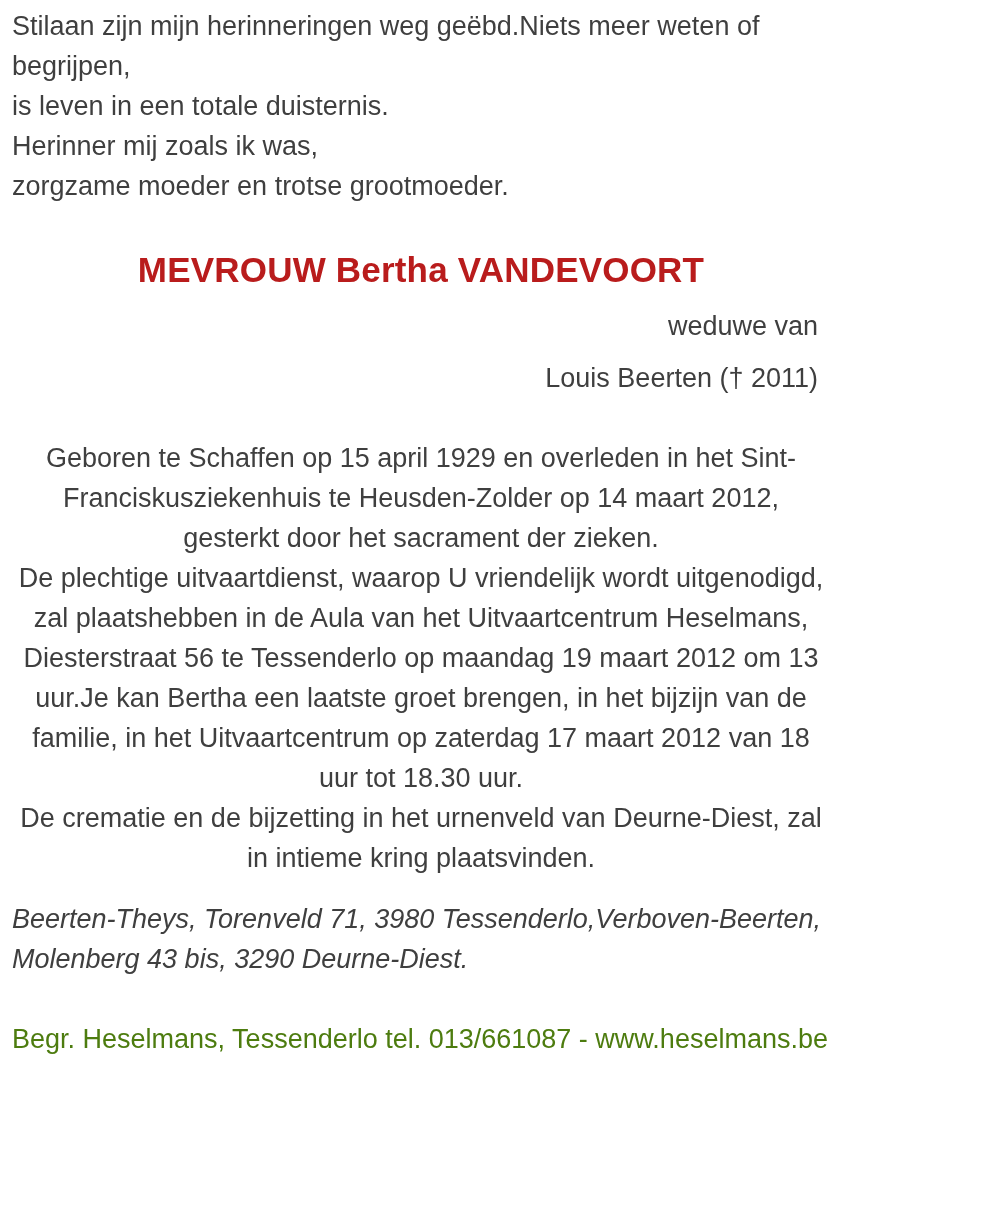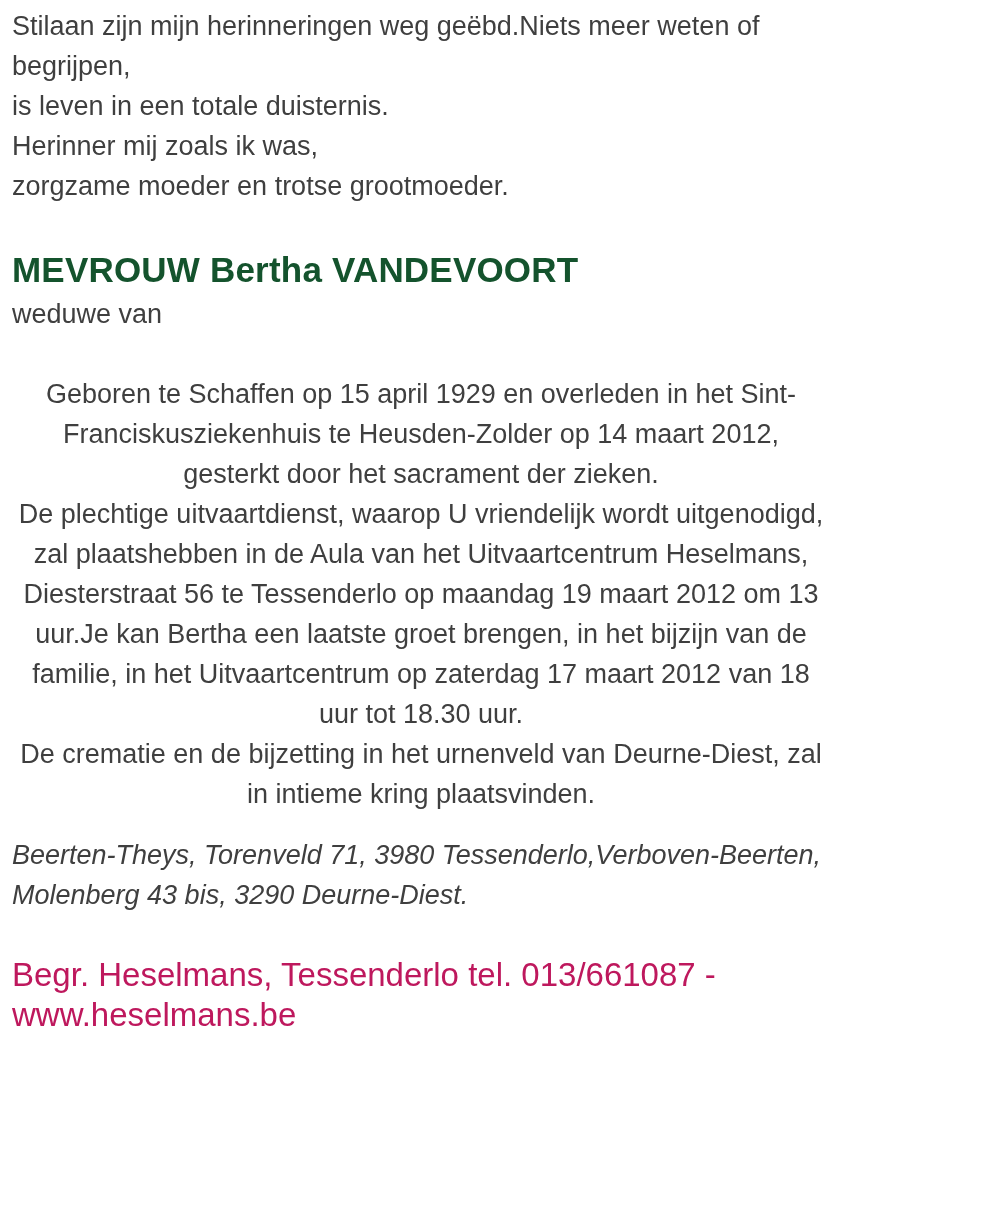--- a/index.html
+++ b/index.html
@@ -23,26 +23,28 @@
 
   .poem p {
     margin: 0;
   }
 
   .name-heading {
     margin-top: 40px;
     font-size: 35px;
     line-height: 48px;
     font-weight: 700;
-    color: #14532d;
+    color: #b91c1c;
     letter-spacing: 0.2px;
+    text-align: center;
   }
 
   .widow-block p {
-    margin: 0;
+    margin: 12px;
+    text-align: right;
   }
 
   .membership {
     margin-top: 40px;
   }
 
   .announcement {
     margin-top: 40px;
   }
 
@@ -55,41 +57,42 @@
     margin-top: 40px;
   }
 
   .addresses {
     margin-top: 21px;
     font-style: italic;
   }
 
   .footer {
     margin-top: 40px;
-    color: #be185d;
-    font-size: 33px;
+    color: #4d7c0f;
+    font-size: 27px;
     line-height: 40px;
   }
 </style>
 </head>
 <body>
 
 <div class="page">
 
   <div class="poem">
     <p>Stilaan zijn mijn herinneringen weg geëbd.Niets meer weten of begrijpen,</p>
     <p>is leven in een totale duisternis.</p>
     <p>Herinner mij zoals ik was,</p>
     <p>zorgzame moeder en trotse grootmoeder.</p>
   </div>
 
   <h1 class="name-heading">MEVROUW Bertha VANDEVOORT</h1>
 
   <div class="widow-block">
     <p>weduwe van</p>
+    <p>Louis Beerten († 2011)</p>
   </div>
 
 
   <div class="announcement">
     <p>Geboren te Schaffen op 15 april 1929 en overleden in het Sint-Franciskusziekenhuis te Heusden-Zolder op 14 maart 2012, gesterkt door het sacrament der zieken.</p>
     <p>De plechtige uitvaartdienst, waarop U vriendelijk wordt uitgenodigd, zal plaatshebben in de Aula van het Uitvaartcentrum Heselmans, Diesterstraat 56 te Tessenderlo op maandag 19 maart 2012 om 13 uur.Je kan Bertha een laatste groet brengen, in het bijzijn van de familie, in het Uitvaartcentrum op zaterdag 17 maart 2012 van 18 uur tot 18.30 uur.</p>
     <p>De crematie en de bijzetting in het urnenveld van Deurne-Diest, zal in intieme kring plaatsvinden.</p>
   </div>
 
 

